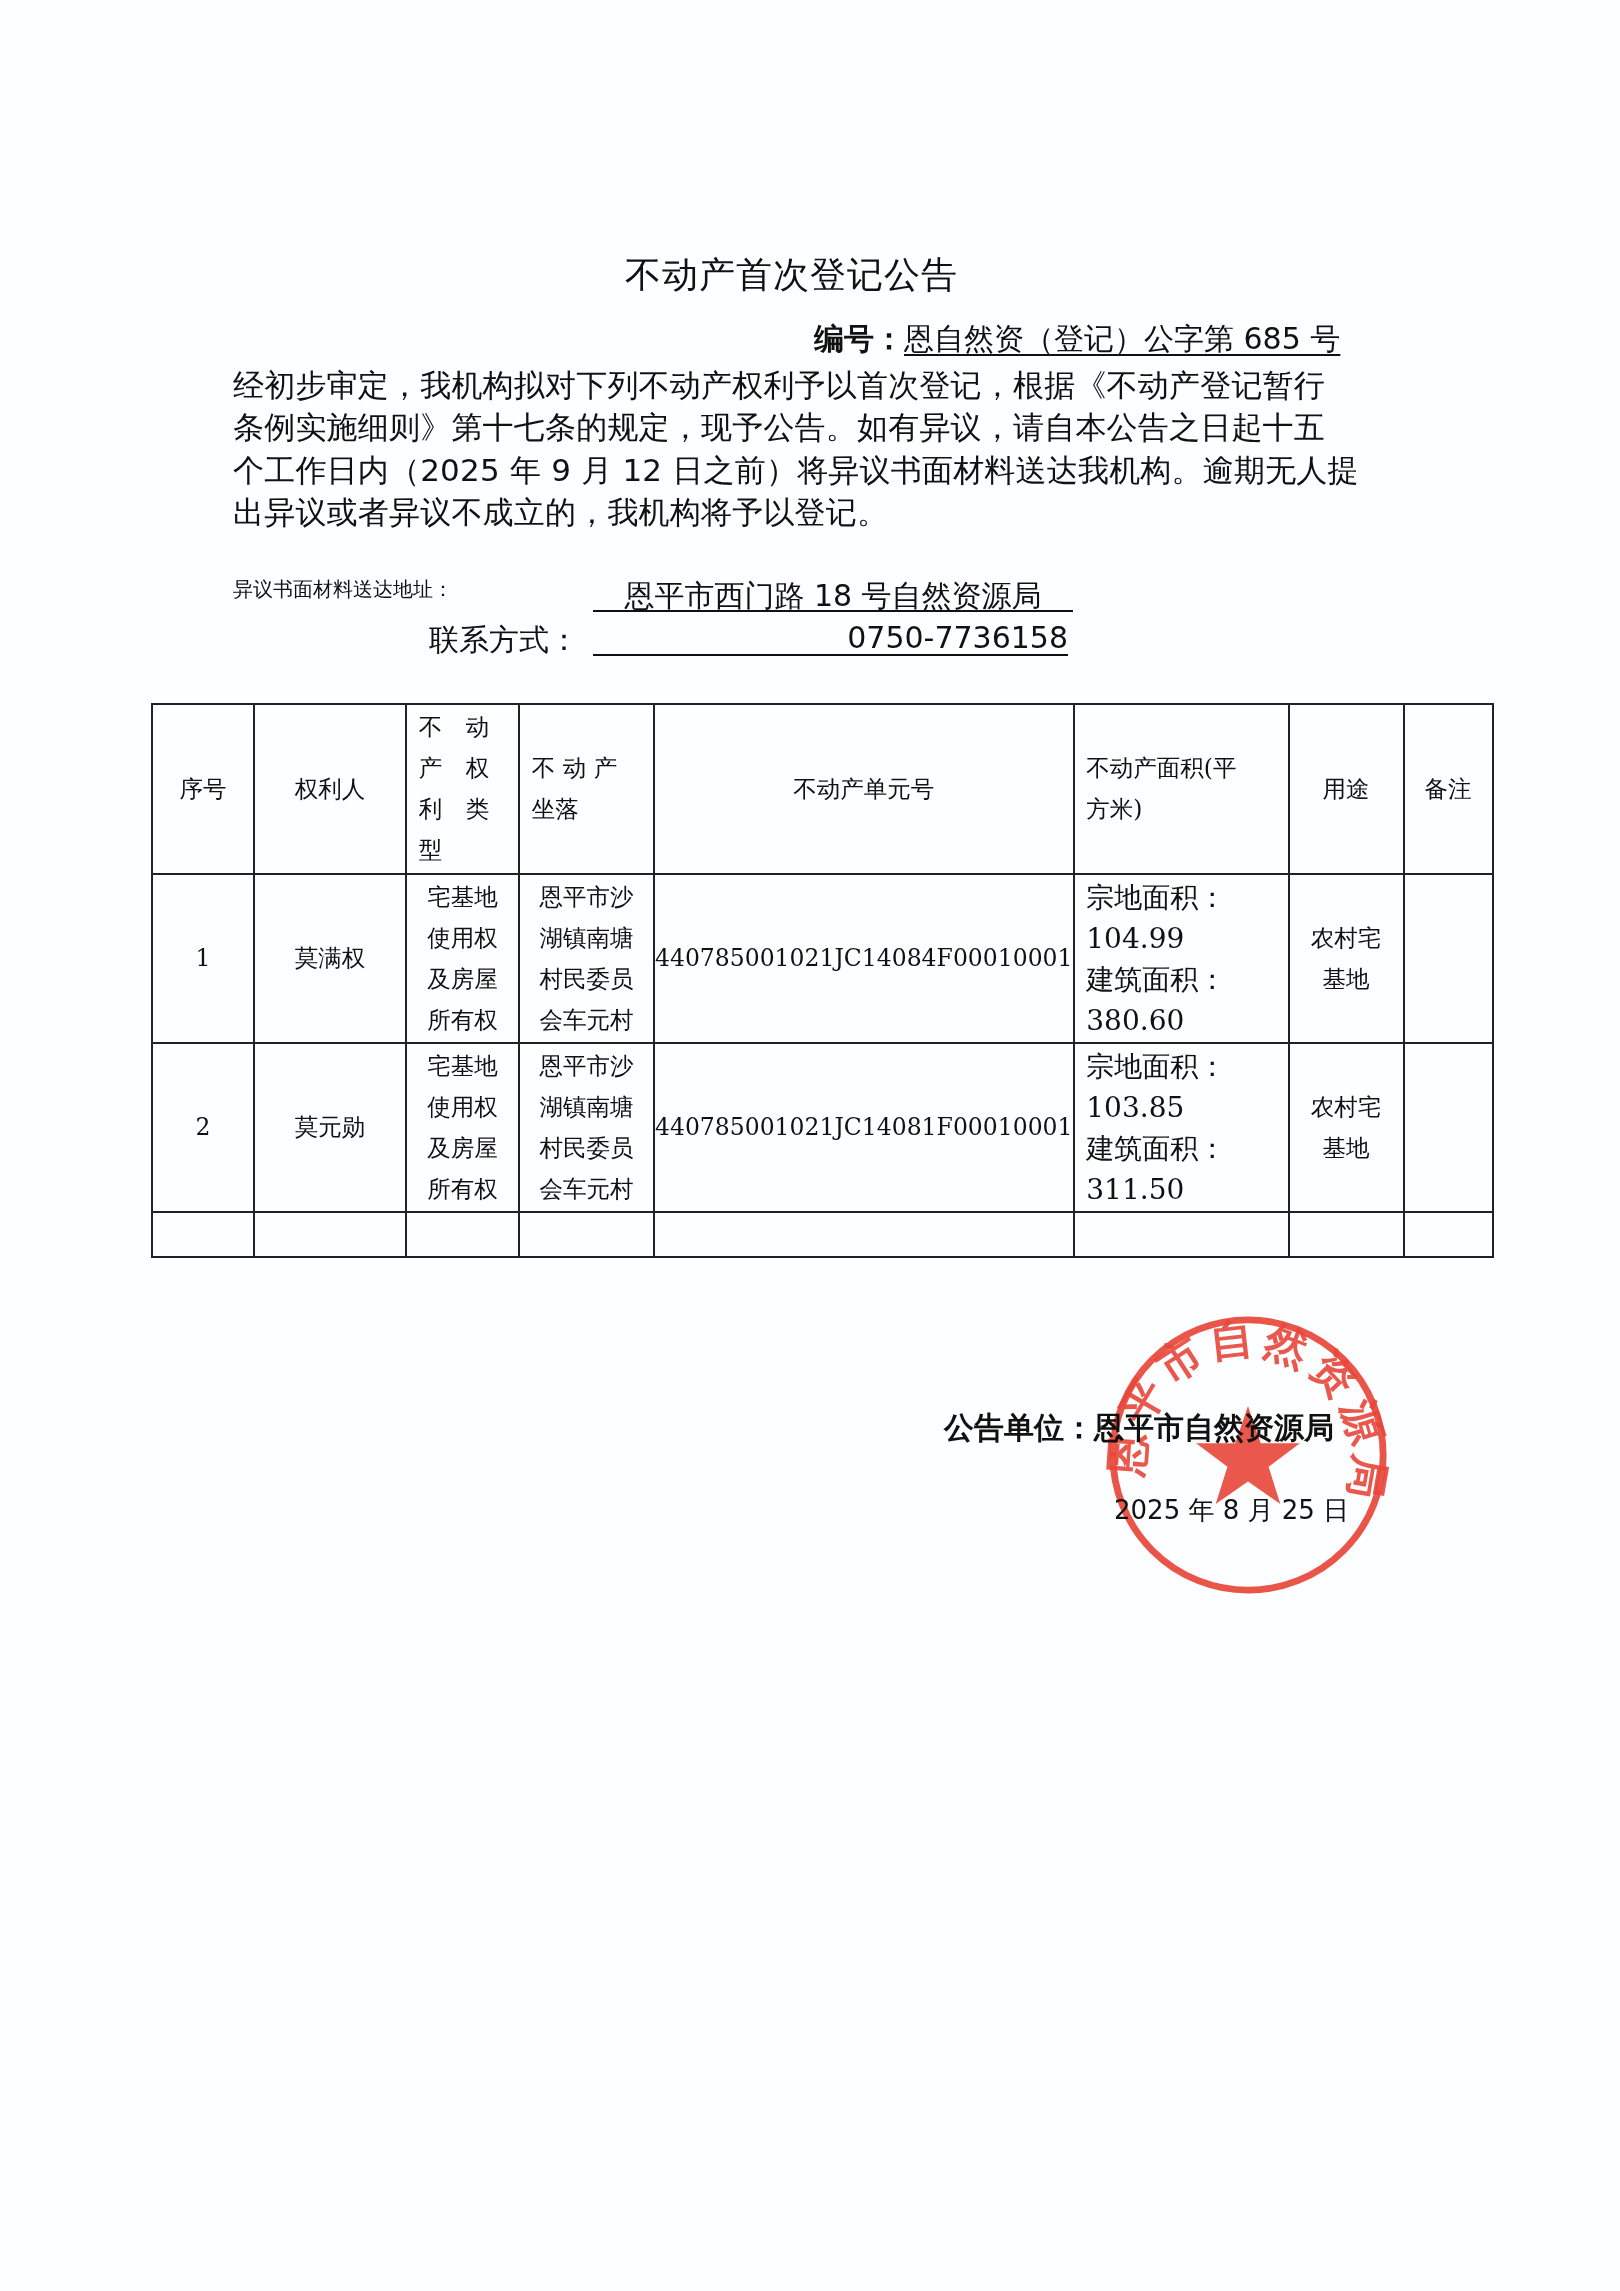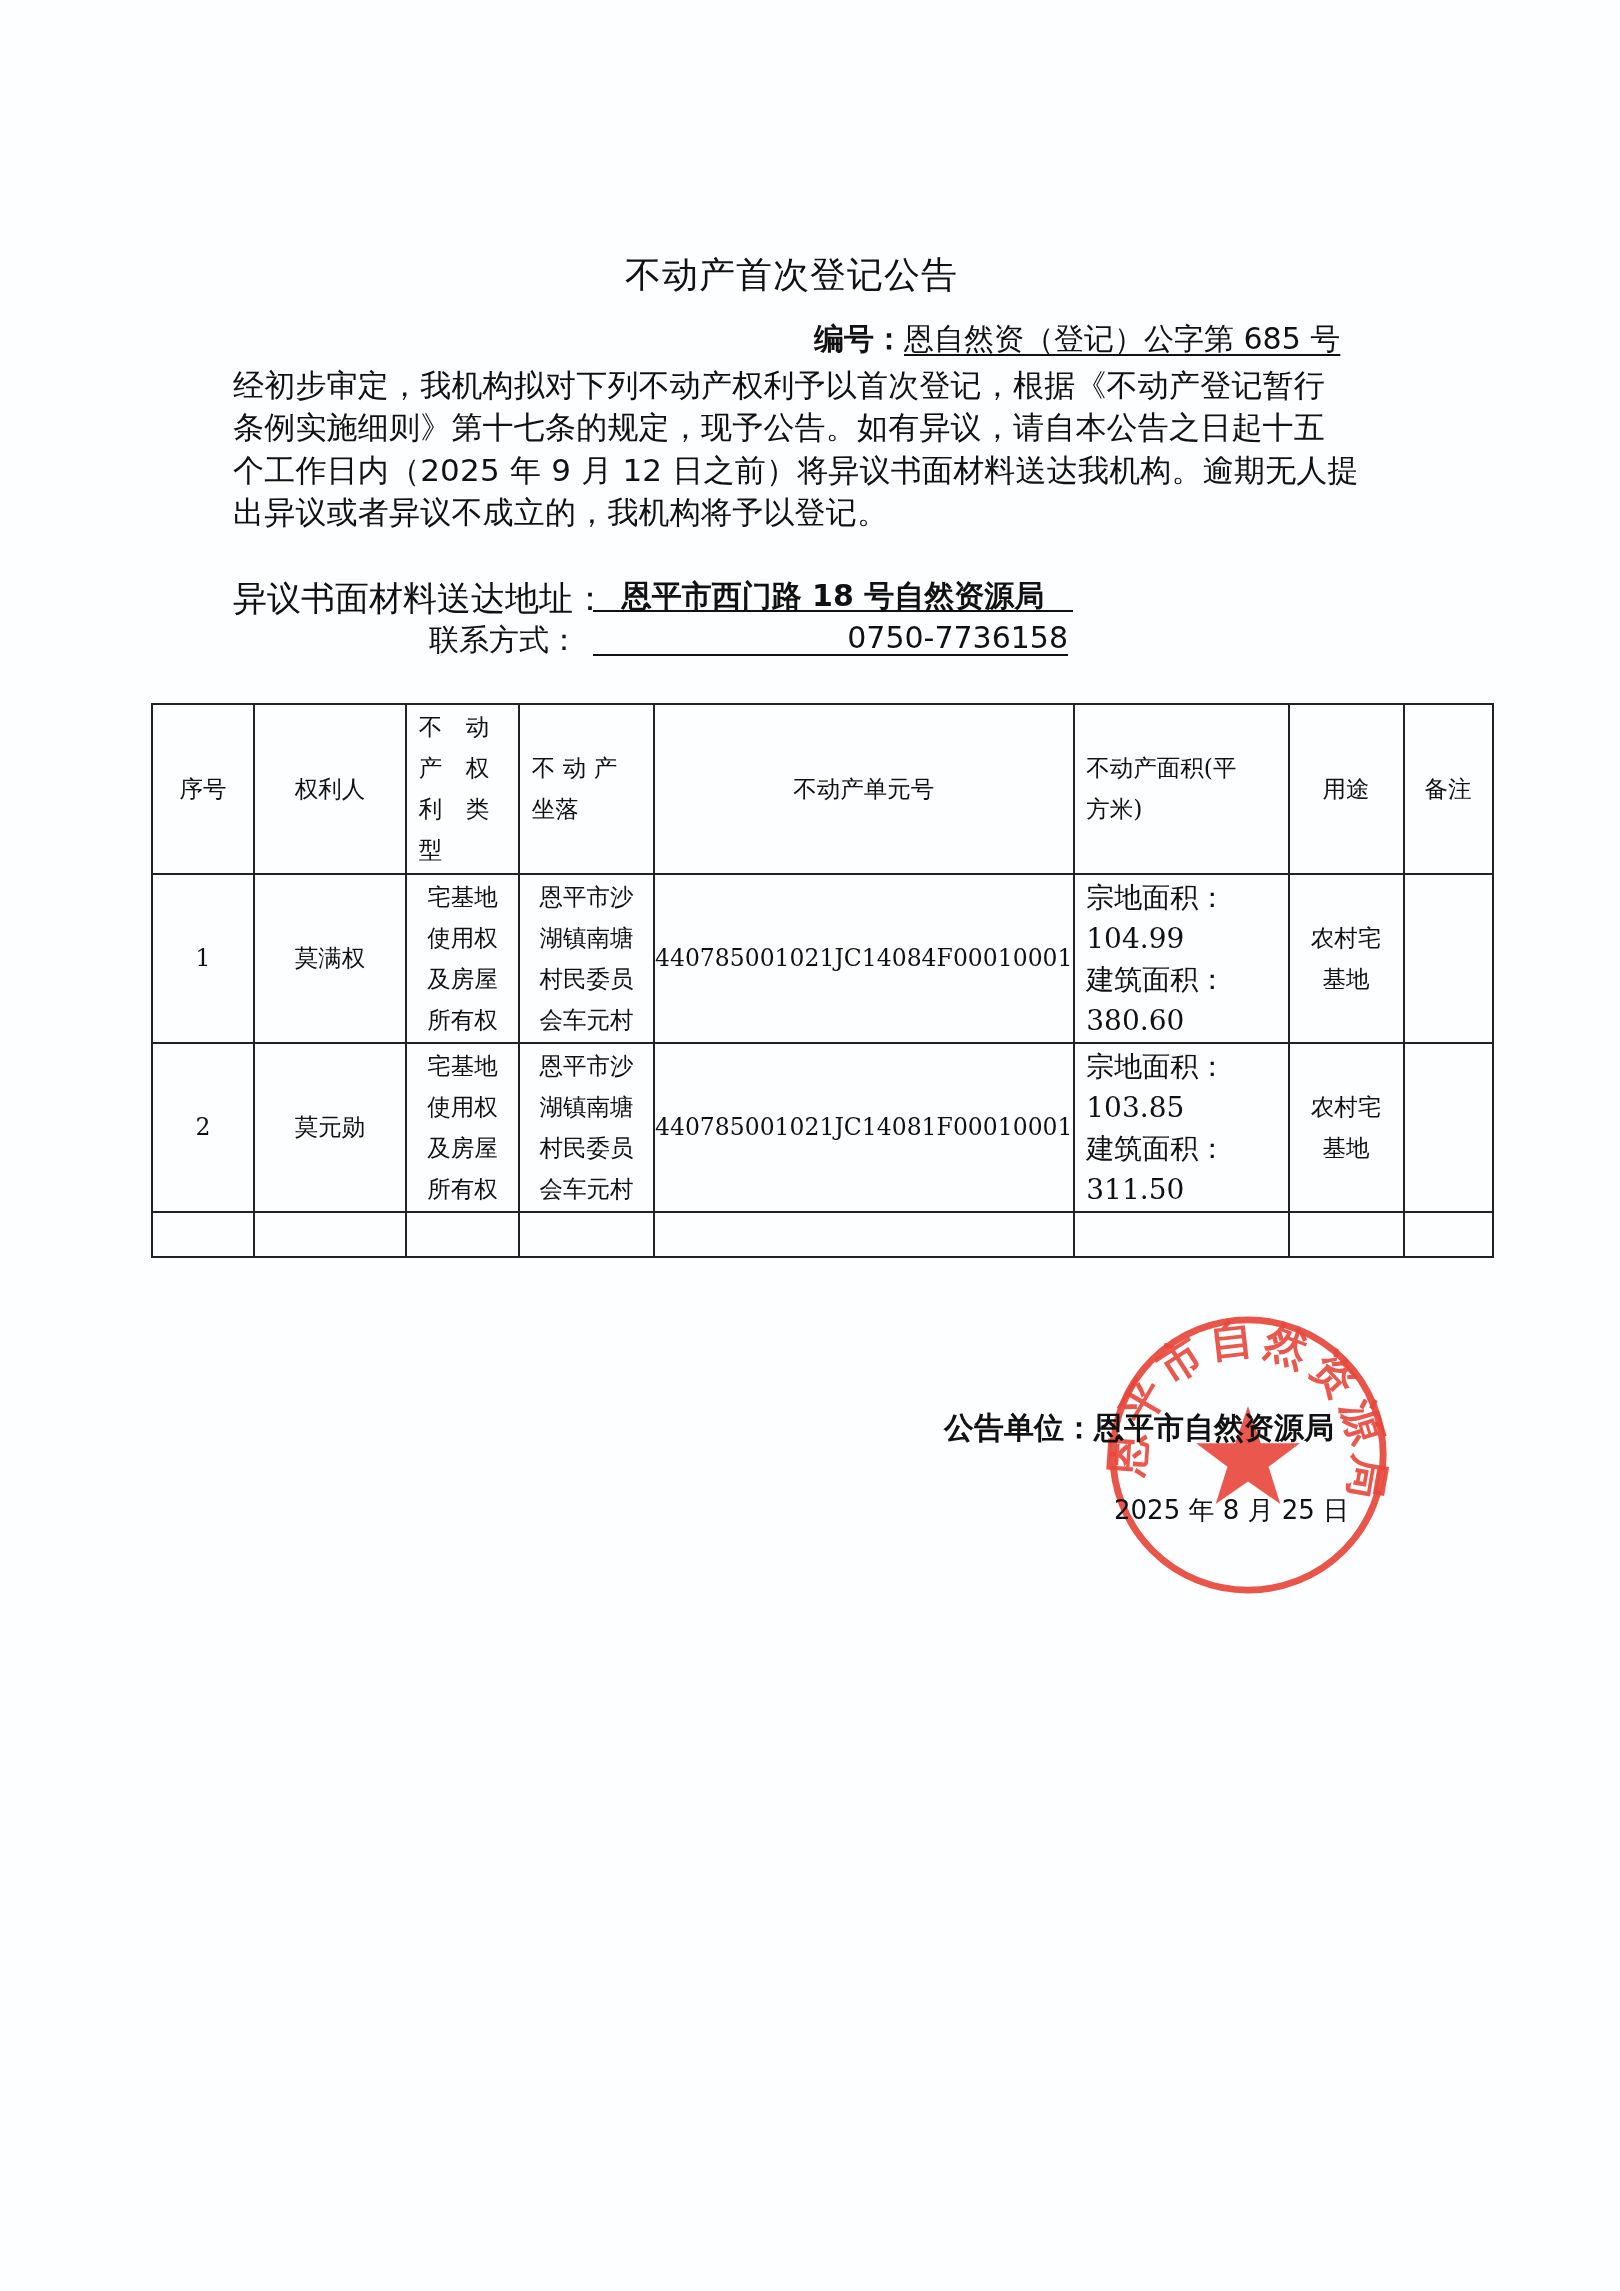--- a/index.html
+++ b/index.html
@@ -4,22 +4,22 @@
 <style>
   html, body { margin:0; padding:0; }
   body { width:1620px; height:2292px; background:#fdfeff; position:relative; overflow:hidden;
          font-family:"DejaVu Sans","Liberation Sans",sans-serif; color:#111; }
   .abs { position:absolute; white-space:nowrap; }
   .title { left:625px; top:251px; font-size:36px; letter-spacing:1px;text-align:right; }
   .docno { left:814px; top:319px; font-size:30px;text-align:center; }
   .docno .lbl { font-weight:bold; }
   .docno .val { text-decoration:underline; text-underline-offset:4.9px; text-decoration-thickness:2px; }
   .para { left:233px; font-size:31px; letter-spacing:0.2px; }
-  .addr-label { left:233px; top:576px; font-size:34px;text-align:right; }
-  .addr-line { left:593px; top:576px; width:480px; height:34px; border-bottom:2px solid #111; font-size:30px; text-align:center;font-weight:bold; }
+  .addr-label { left:233px; top:576px; font-size:20px;text-align:right; }
+  .addr-line { left:593px; top:576px; width:480px; height:34px; border-bottom:2px solid #111; font-size:30px; text-align:center; }
   .contact-label { left:429px; top:620px; font-size:30px; }
   .contact-line { left:593px; top:620px; width:475px; height:34px; border-bottom:2px solid #111; font-size:30px; text-align:right; }
   table.reg { position:absolute; left:151px; top:703px; border-collapse:collapse;
               font-family:"DejaVu Serif","Liberation Serif",serif; font-size:23.5px; }
   table.reg td { border:2px solid #222; text-align:center; vertical-align:middle; padding:0; line-height:41px; }
   table.reg td.left { text-align:left; padding-left:11.8px; }
   .hdr td { height:168px;border-radius:21px; }
   .row td { height:167px;margin-top:16px; }
   .empty td { height:43px; }
   .area { font-size:28px; line-height:43px; }

